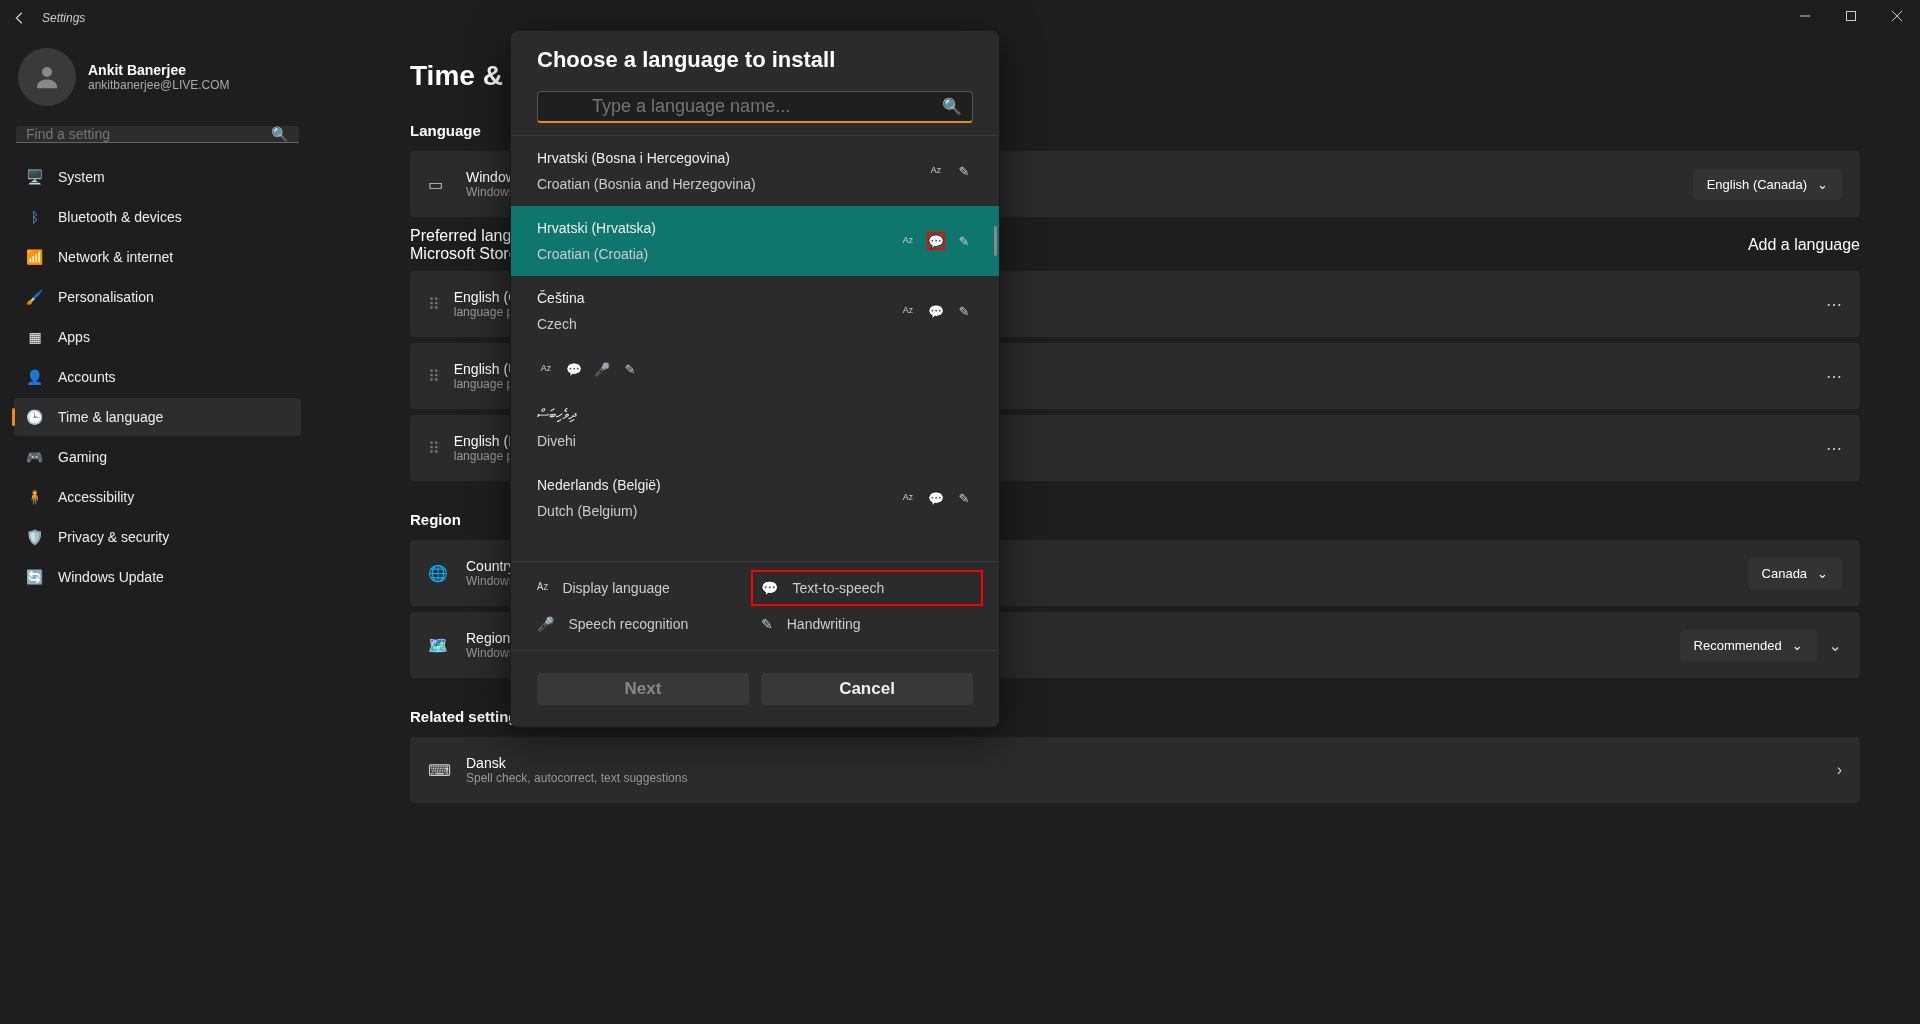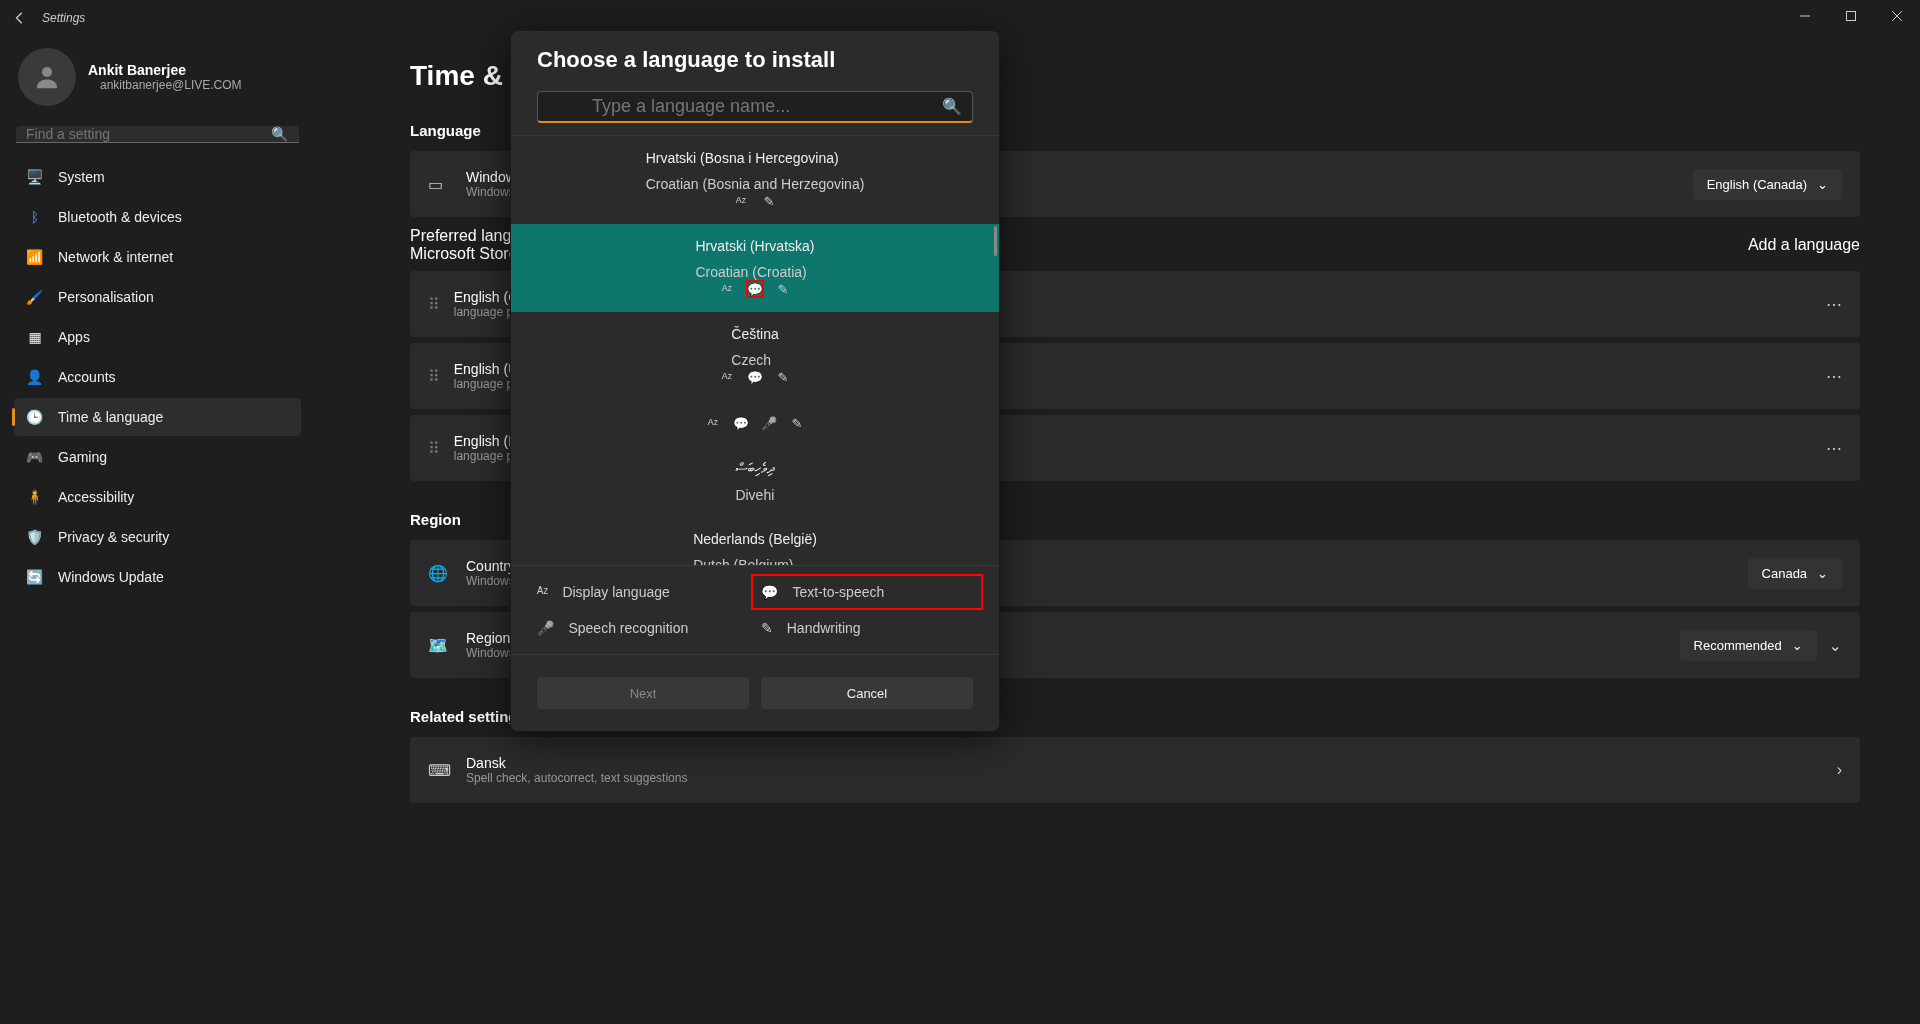--- a/index.html
+++ b/index.html
@@ -11,21 +11,21 @@
 .titlebar .title { font-size: 12px; color: #cccccc; margin-left: 6px; }
 .winbtns { position: absolute; top: 0; right: 0; display: flex; }
 .winbtn { width: 46px; height: 32px; display: flex; align-items: center; justify-content: center; color: #cccccc; font-size: 10px; }
 
 
 .sidebar { position: absolute; left: 10px; top: 42px; width: 295px; }
 .user { display: flex; align-items: center; gap: 12px; padding: 6px 8px 16px; }
 .avatar { width: 58px; height: 58px; border-radius: 50%; background: #3a3a3a; display: flex; align-items: center; justify-content: center; }
 .avatar svg { width: 30px; height: 30px; fill: #888; }
 .user-info .name { font-size: 14px; font-weight: 600; }
-.user-info .email { font-size: 12px; color: #aaaaaa; margin-left: 12px; }
+.user-info .email { font-size: 12px; color: #aaaaaa; }
 .search { margin: 4px 6px 14px; height: 17px; background: #2d2d2d; border-bottom: 1px solid #666; display: flex; align-items: center; padding: 0 10px; border-radius: 4px 4px 0 0; }
 .search input { flex: 1; background: transparent; border: none; color: #ccc; font-size: 14px; outline: none; }
 .search .mag { color: #ccc; font-size: 14px; }
 .nav { display: flex; flex-direction: column; }
 .nav-item { display: flex; align-items: center; gap: 14px; height: 38px; padding: 0 12px; border-radius: 4px; margin: 1px 4px; font-size: 14px; color: #eee; }
 .nav-item.active { background: #2d2d2d; position: relative; }
 .nav-item.active::before { content: ''; position: absolute; left: -2px; top: 10px; bottom: 10px; width: 3px; background: #e88b1e; border-radius: 2px; }
 .ico { width: 18px; height: 18px; display: flex; align-items: center; justify-content: center; font-size: 14px; }
 
 
@@ -42,34 +42,34 @@
 .chev { color: #ccc; margin-left: 12px; }
 .drag { color: #777; margin-right: 14px; }
 
 
 .modal { position: absolute; left: 510px; top: 30px; width: 490px; background: #2b2b2b; border-radius: 8px; box-shadow: 0 8px 40px rgba(0,0,0,0.6); border: 1px solid #1a1a1a; display: flex; flex-direction: column; }
 .modal-head { padding: 16px 26px 16px; }
 .modal-title { font-size: 22px; font-weight: 600; }
 .modal-search { margin: 2px 26px 12px; height: 32px; background: #1f1f1f; border: 1px solid #555; border-bottom: 2px solid #e88b1e; border-radius: 4px; display: flex; align-items: center; padding: 0 10px; }
 .modal-search input { flex: 1; background: transparent; border: none; color: #ef4444; font-size: 18px; outline: none; margin-left: 44px; }
 .modal-list { border-top: 1px solid #3a3a3a; max-height: 430px; overflow-y: hidden; position: relative; }
-.lang-item { padding: 14px 26px; display: flex; align-items: center; flex-direction: column; }
+.lang-item { padding: 14px 26px; display: flex; align-items: center; }
 .lang-item.selected { background: #0f766e; align-items: center; }
 .lang-text { flex: 1; }
 .lang-native { font-size: 14px; color: #eee; }
 .lang-eng { font-size: 14px; color: #ccc; margin-top: 10px; }
 .lang-icons { display: flex; gap: 10px; align-items: center; }
 .lang-icons .li { width: 18px; height: 18px; color: #ccc; display: flex; align-items: center; justify-content: center; font-size: 13px; }
 .red-box { border: 2px solid red; padding: 2px; }
 .scrollthumb { position: absolute; right: 2px; top: 90px; width: 3px; height: 30px; background: #888; border-radius: 2px; }
 .modal-legend { border-top: 1px solid #3a3a3a; padding: 18px 26px; display: grid; grid-template-columns: 1fr 1fr; gap: 20px 12px; }
 .legend-item { display: flex; align-items: center; gap: 14px; font-size: 14px; color: #ccc; }
 .legend-item.hl { border: 2.5px solid red; padding: 8px; margin: -10px; }
 .modal-footer { border-top: 1px solid #3a3a3a; padding: 22px 26px; display: flex; gap: 12px; }
-.btn { flex: 1; height: 32px; border-radius: 4px; display: flex; align-items: center; justify-content: center; font-size: 13px; }
+.btn { flex: 1; height: 32px; border-radius: 4px; display: flex; align-items: center; justify-content: center; font-size: 17px; font-weight: bold; }
 .btn-primary { background: #383838; color: #888; }
 .btn-secondary { background: #383838; color: #eee; }
 
 svg { display: block; }
 </style>
 </head>
 <body>
 
 <div class="titlebar">
   <div class="back">

